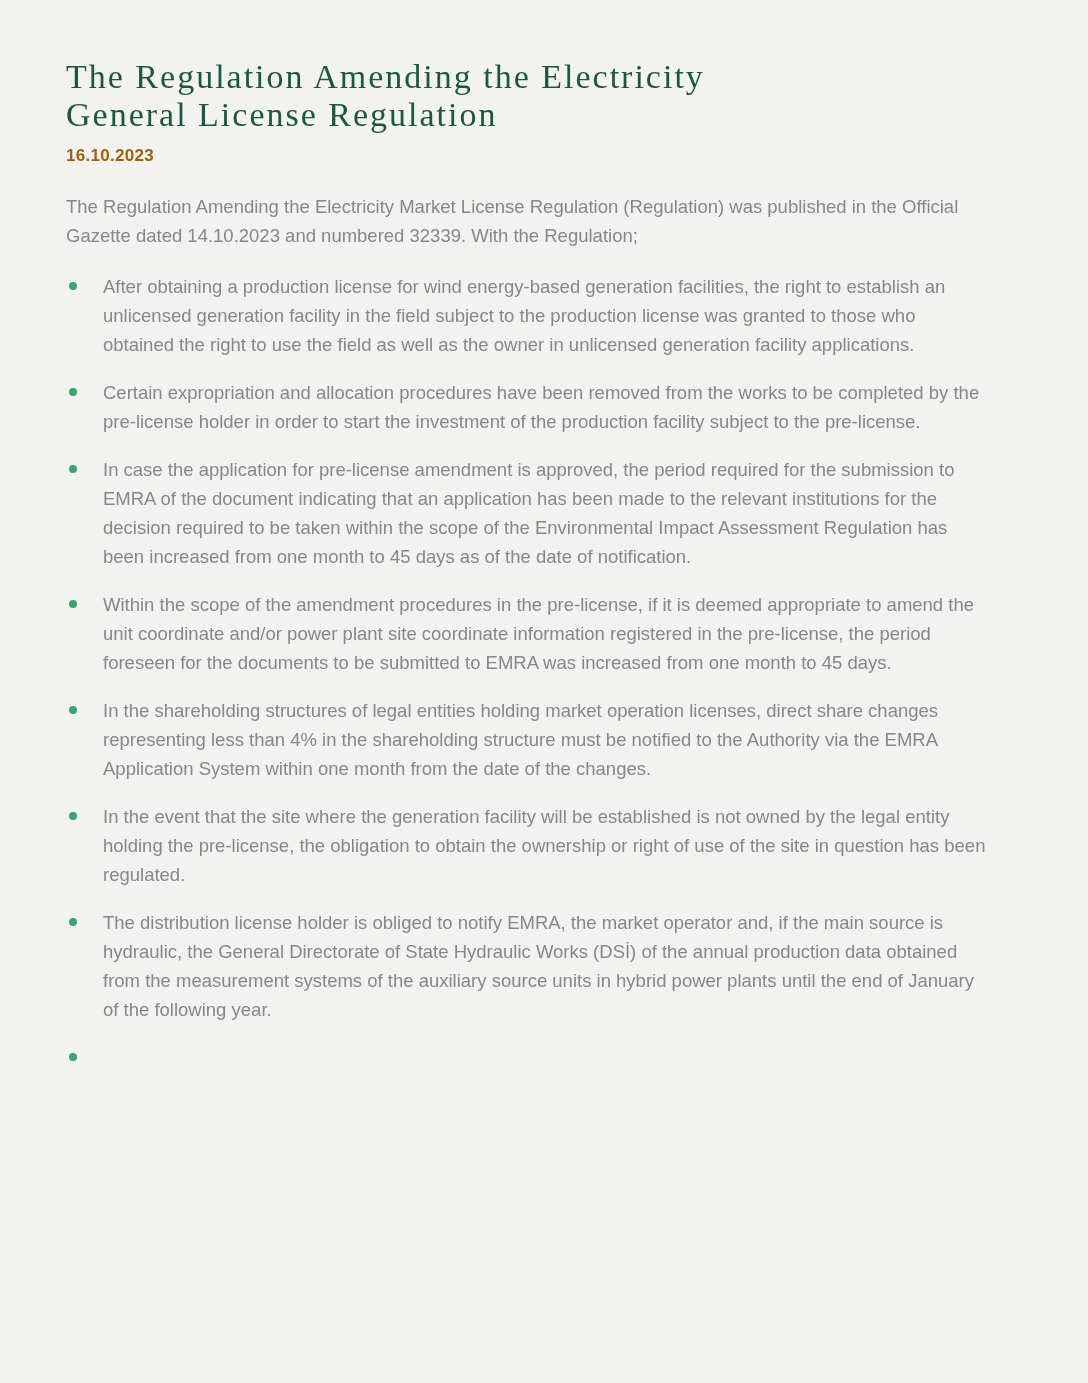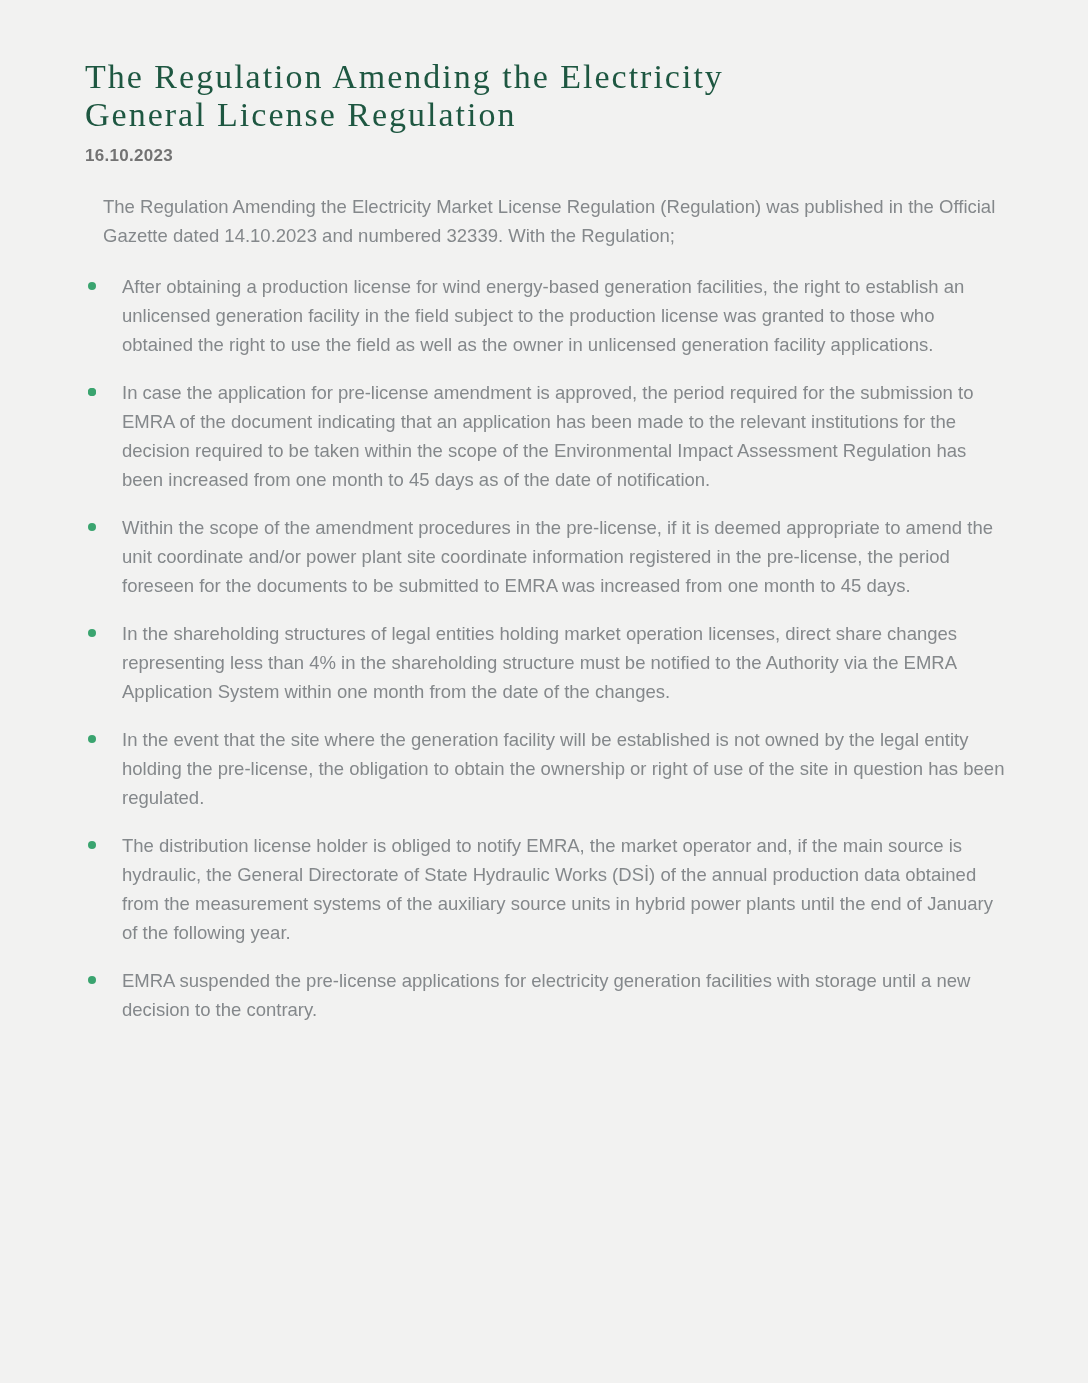--- a/index.html
+++ b/index.html
@@ -10,44 +10,44 @@
     width: 1088px;
     height: 1383px;
     background: #f2f2f1;
     font-family: "Liberation Sans", sans-serif;
     overflow: hidden;
   }
   .page {
     box-sizing: border-box;
     width: 1088px;
     height: 1383px;
-    padding: 50px 78px 60px 85px;
+    padding: 50px 78px 60px 66px;
   }
   .page-title {
     margin: 8px 0 12px 0;
     font-family: "Liberation Serif", serif;
     font-weight: 400;
     font-size: 34px;
     line-height: 38px;
     letter-spacing: 2px;
     color: #1e5741;
   }
   .page-title span {
     display: block;
   }
   .publish-date {
     margin: 0 0 26px 0;
     font-size: 17px;
     font-weight: 700;
     line-height: 20px;
     letter-spacing: 0.3px;
-    color: #737373;
+    color: #a16207;
   }
   .intro {
-    margin: 0 0 22px 18px;
+    margin: 0 0 22px 0;
     max-width: 930px;
     font-size: 18.5px;
     line-height: 29px;
     color: #84888b;
   }
   ul.bullet-list {
     list-style: none;
     margin: 0;
     padding: 0;
   }
@@ -88,20 +88,21 @@
 
   <p class="intro">The Regulation Amending the Electricity Market License Regulation (Regulation) was published in the Official Gazette dated 14.10.2023 and numbered 32339. With the Regulation;</p>
 
   <ul class="bullet-list">
     <li>
       <span class="bullet-dot"></span>
       <span class="bullet-text">After obtaining a production license for wind energy-based generation facilities, the right to establish an unlicensed generation facility in the field subject to the production license was granted to those who obtained the right to use the field as well as the owner in unlicensed generation facility applications.</span>
     </li>
     <li>
       <span class="bullet-dot"></span>
+      <span class="bullet-text">Certain expropriation and allocation procedures have been removed from the works to be completed by the pre-license holder in order to start the investment of the production facility subject to the pre-license.</span>
     </li>
     <li>
       <span class="bullet-dot"></span>
       <span class="bullet-text">In case the application for pre-license amendment is approved, the period required for the submission to EMRA of the document indicating that an application has been made to the relevant institutions for the decision required to be taken within the scope of the Environmental Impact Assessment Regulation has been increased from one month to 45 days as of the date of notification.</span>
     </li>
     <li>
       <span class="bullet-dot"></span>
       <span class="bullet-text">Within the scope of the amendment procedures in the pre-license, if it is deemed appropriate to amend the unit coordinate and/or power plant site coordinate information registered in the pre-license, the period foreseen for the documents to be submitted to EMRA was increased from one month to 45 days.</span>
     </li>
     <li>
@@ -111,17 +112,16 @@
     <li>
       <span class="bullet-dot"></span>
       <span class="bullet-text">In the event that the site where the generation facility will be established is not owned by the legal entity holding the pre-license, the obligation to obtain the ownership or right of use of the site in question has been regulated.</span>
     </li>
     <li>
       <span class="bullet-dot"></span>
       <span class="bullet-text">The distribution license holder is obliged to notify EMRA, the market operator and, if the main source is hydraulic, the General Directorate of State Hydraulic Works (DSİ) of the annual production data obtained from the measurement systems of the auxiliary source units in hybrid power plants until the end of January of the following year.</span>
     </li>
     <li>
       <span class="bullet-dot"></span>
-      <span class="bullet-text">EMRA suspended the pre-license applications for electricity generation facilities with storage until a new decision to the contrary.</span>
     </li>
   </ul>
 
 </div>
 
 </body></html>

